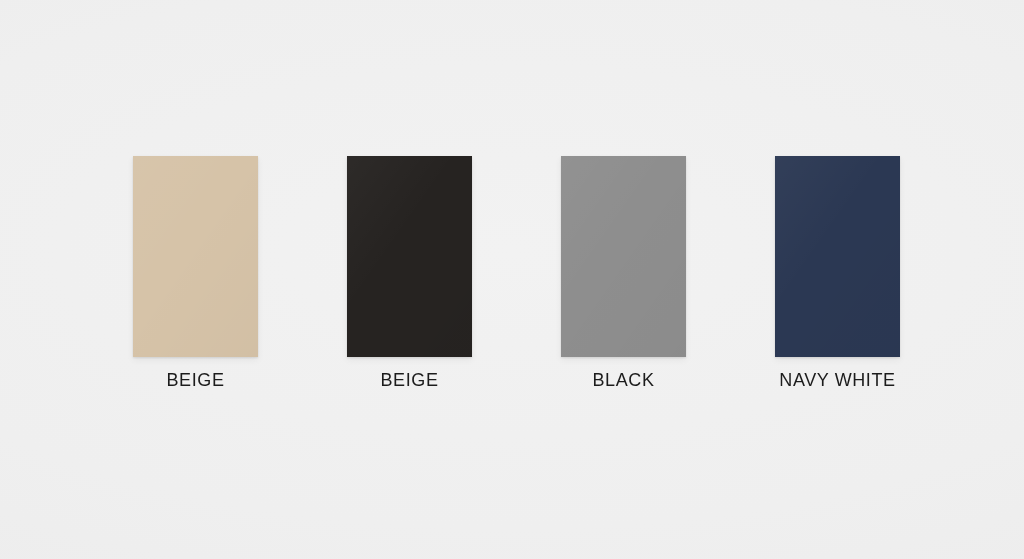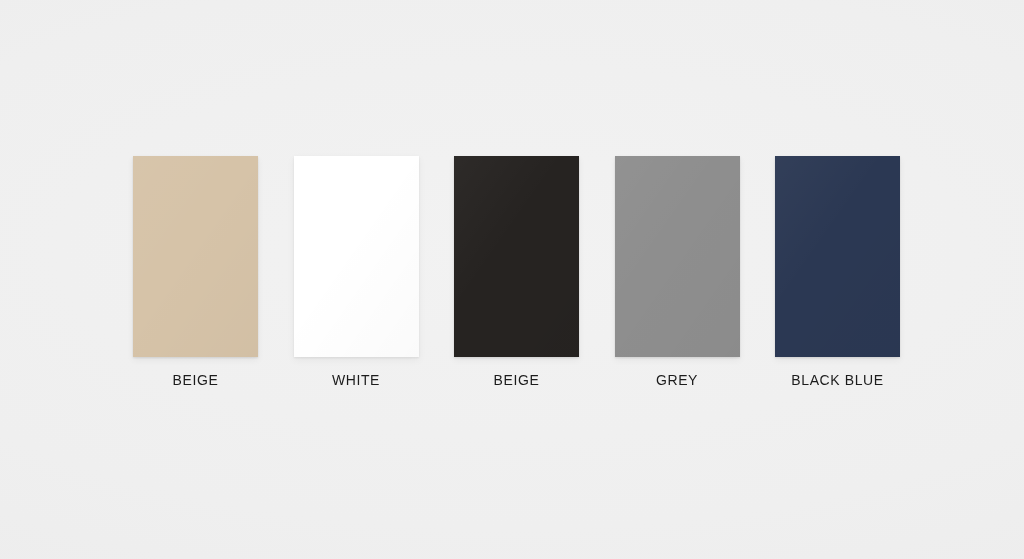--- a/index.html
+++ b/index.html
@@ -64,55 +64,51 @@
   }
 
   .swatch-chip.is-white {
     box-shadow:
       0 1px 2px rgba(0, 0, 0, 0.075),
       0 3px 8px rgba(0, 0, 0, 0.05);
   }
 
   .swatch-label {
     margin-top: 12px;
-    font-size: 14px;
+    font-size: 18px;
     letter-spacing: 0.6px;
     color: #1c1c1c;
     text-align: center;
     white-space: nowrap;
     line-height: 22px;
     font-weight: 400;
   }
 </style>
 </head>
 <body>
 
 <div id="palette-board" style="--board-bg: #efefef;">
 
   <div class="swatch-row">
 
     <div class="swatch-cell">
       <div class="swatch-chip" style="background-color: rgb(214, 195, 168);"></div>
       <div class="swatch-label">BEIGE</div>
     </div>
 
-    <div class="swatch-cell">
-      <div class="swatch-chip is-white" style="background-color: rgb(255, 255, 255);"></div>
-      <div class="swatch-label">WHITE</div>
-    </div>
 
     <div class="swatch-cell">
       <div class="swatch-chip" style="background-color: rgb(38, 35, 33);"></div>
       <div class="swatch-label">BEIGE</div>
     </div>
 
     <div class="swatch-cell">
       <div class="swatch-chip" style="background-color: rgb(142, 142, 142);"></div>
-      <div class="swatch-label">GREY</div>
+      <div class="swatch-label">BLACK</div>
     </div>
 
     <div class="swatch-cell">
       <div class="swatch-chip" style="background-color: rgb(43, 56, 83);"></div>
-      <div class="swatch-label">BLACK BLUE</div>
+      <div class="swatch-label">NAVY WHITE</div>
     </div>
 
   </div>
 </div>
 
 </body></html>

